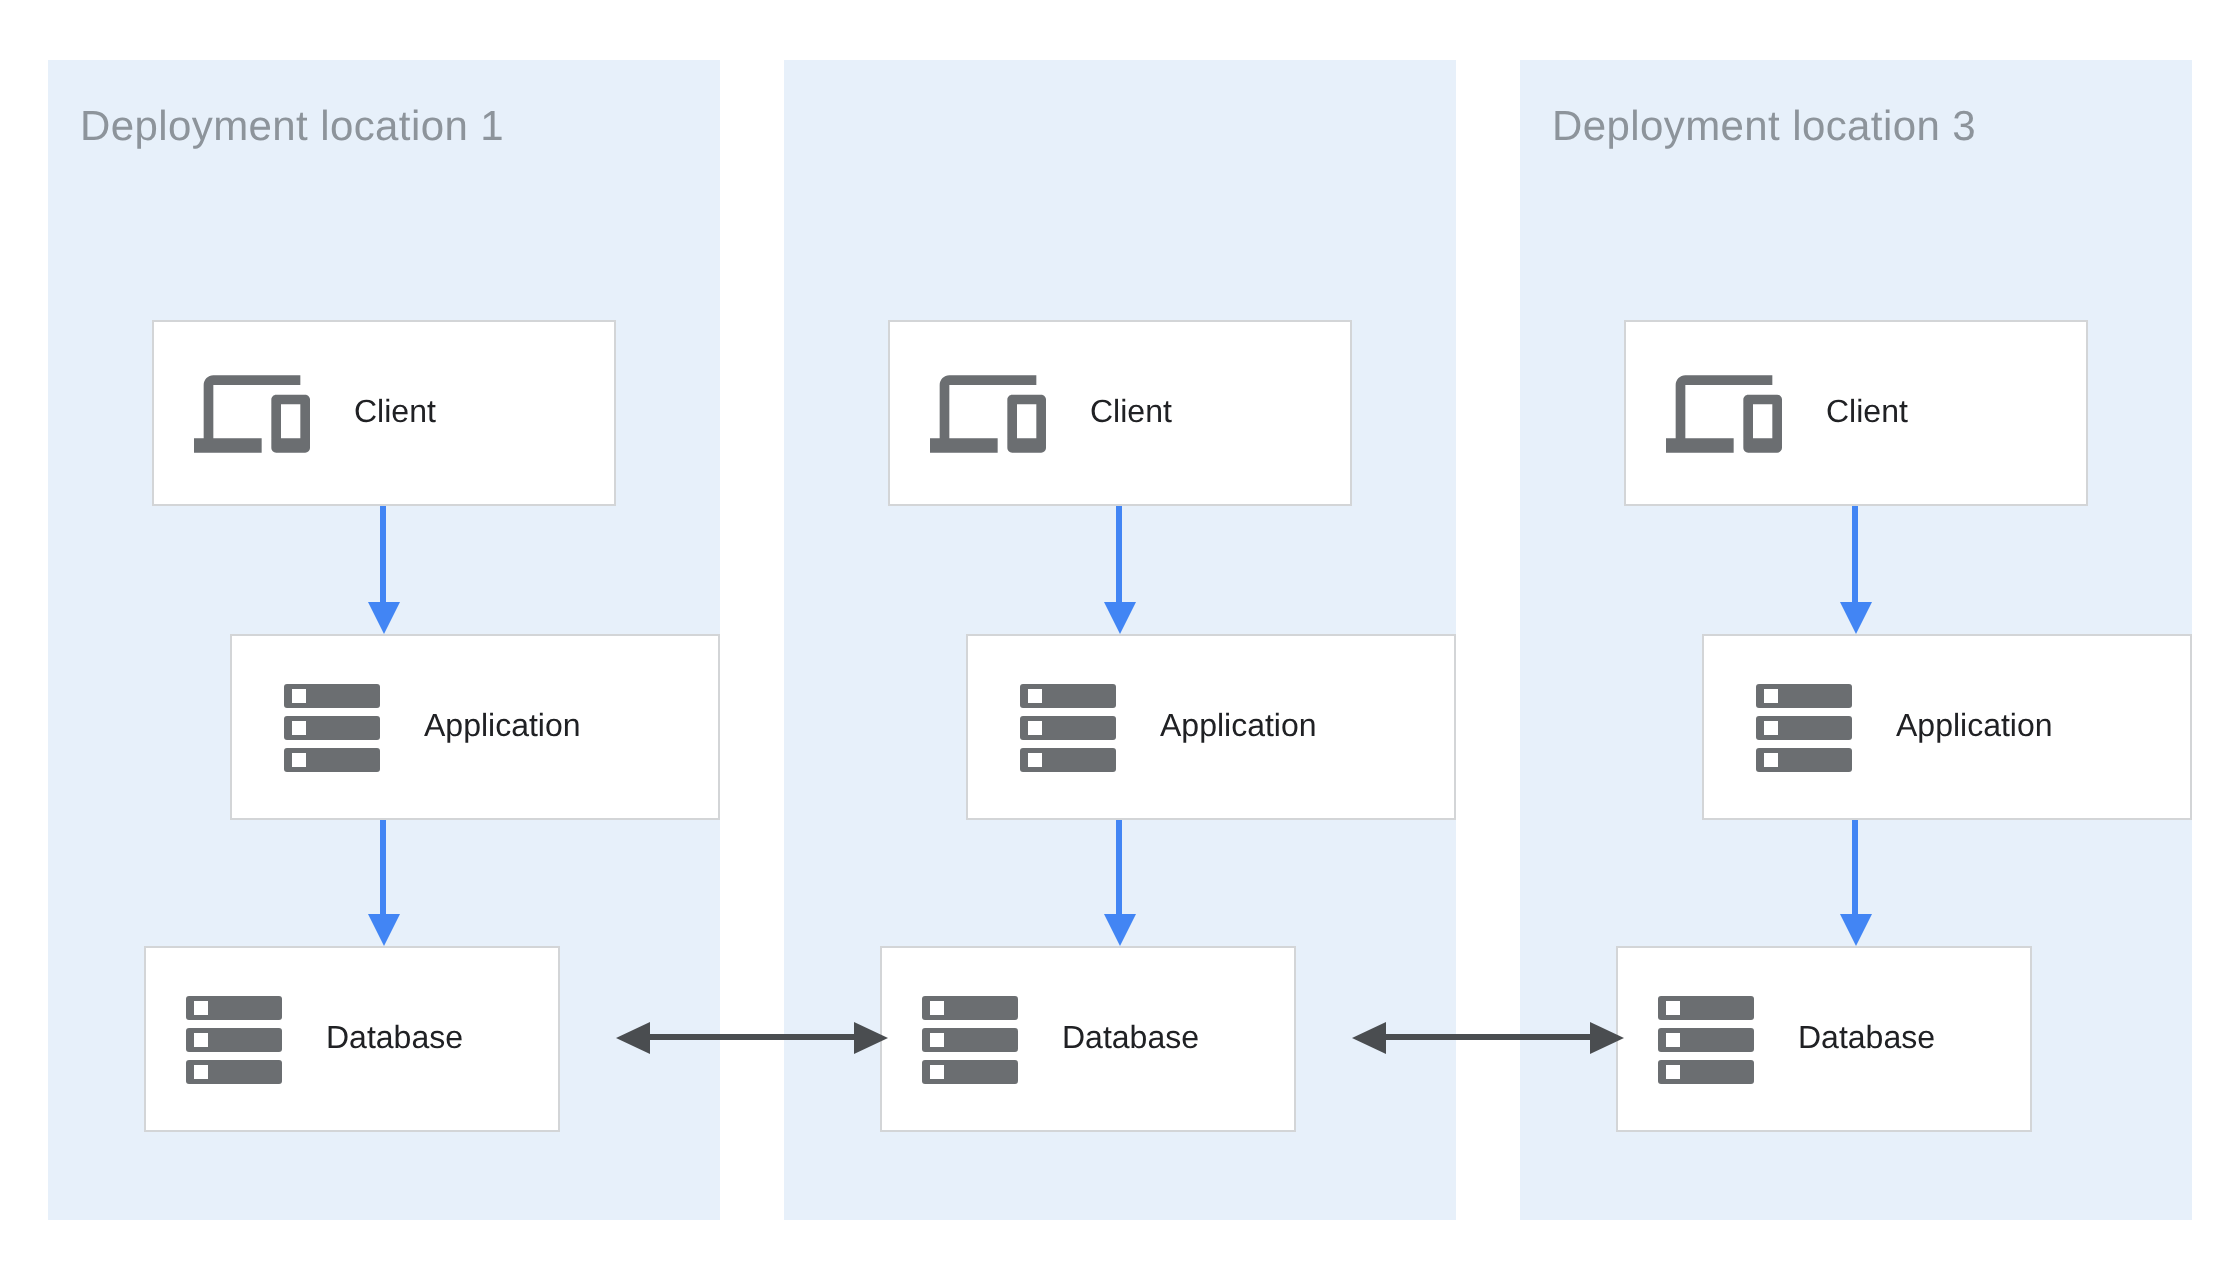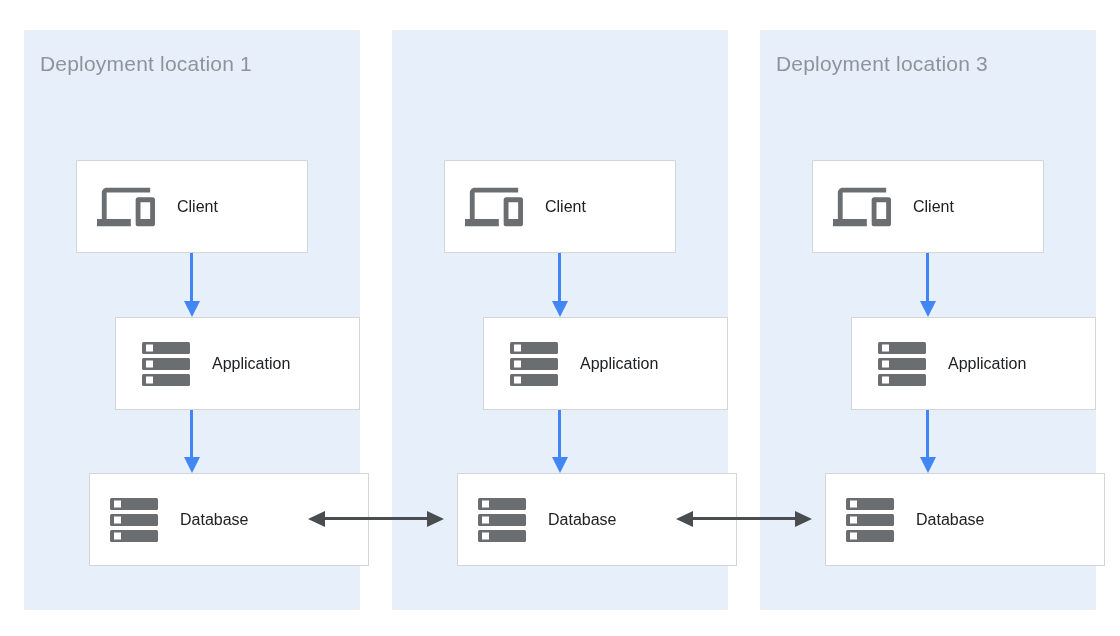--- a/index.html
+++ b/index.html
@@ -16,21 +16,21 @@
     font-size:21px;font-weight:400;color:var(--title-color,#8d949b);
     letter-spacing:.2px;white-space:nowrap;
   }
   .node{
     position:absolute;display:flex;align-items:center;box-sizing:border-box;
     background:var(--box-bg,#ffffff);border:1px solid var(--box-border,#d3d5d7);
     height:93px;padding-left:20px;gap:22px;
   }
   .node-client{top:130px;left:52px;width:232px;}
   .node-application{top:287px;left:46px;width:245px;padding-left:26px;margin-left:45px;}
-  .node-database{top:443px;left:65px;width:280px;}
+  .node-database{top:443px;left:48px;width:208px;}
   .label{font-size:16px;color:var(--label-color,#202124);white-space:nowrap;}
   .icon{color:var(--icon-color,#6b6e71);line-height:0;flex:0 0 auto;}
   .icon svg{display:block;}
   
   .v-arrow{position:absolute;left:166px;width:3px;background:var(--arrow-blue,#4285f4);}
   .v-arrow::after{
     content:"";position:absolute;left:50%;transform:translateX(-50%);bottom:-16px;
     border-left:8px solid transparent;border-right:8px solid transparent;
     border-top:16px solid var(--arrow-blue,#4285f4);
   }

